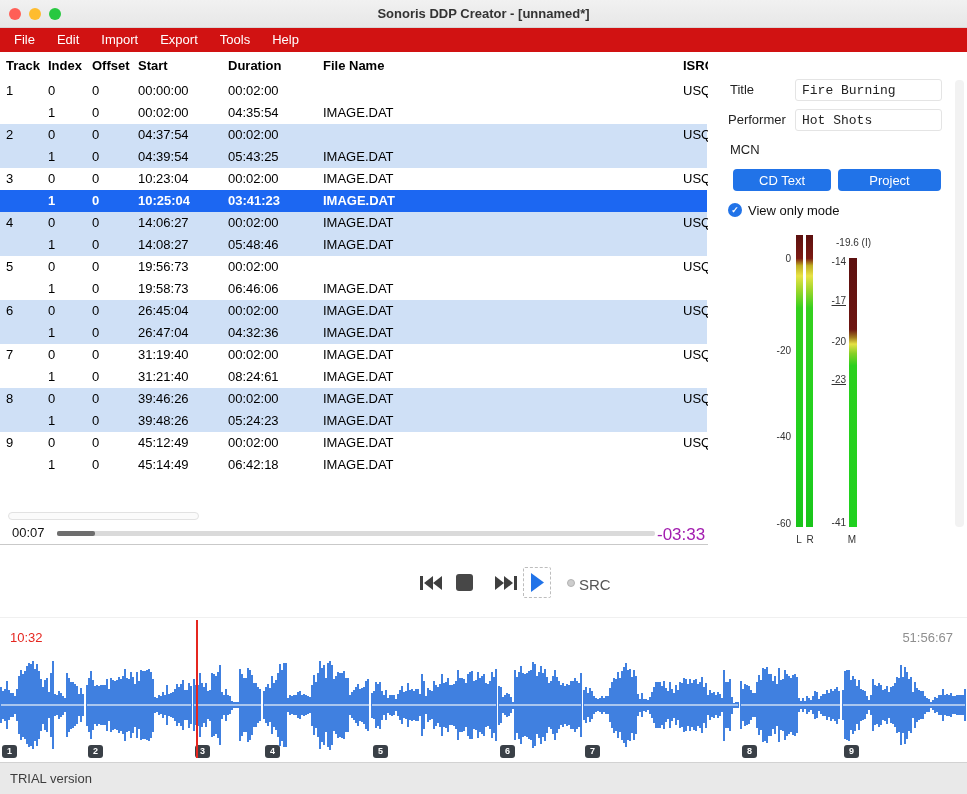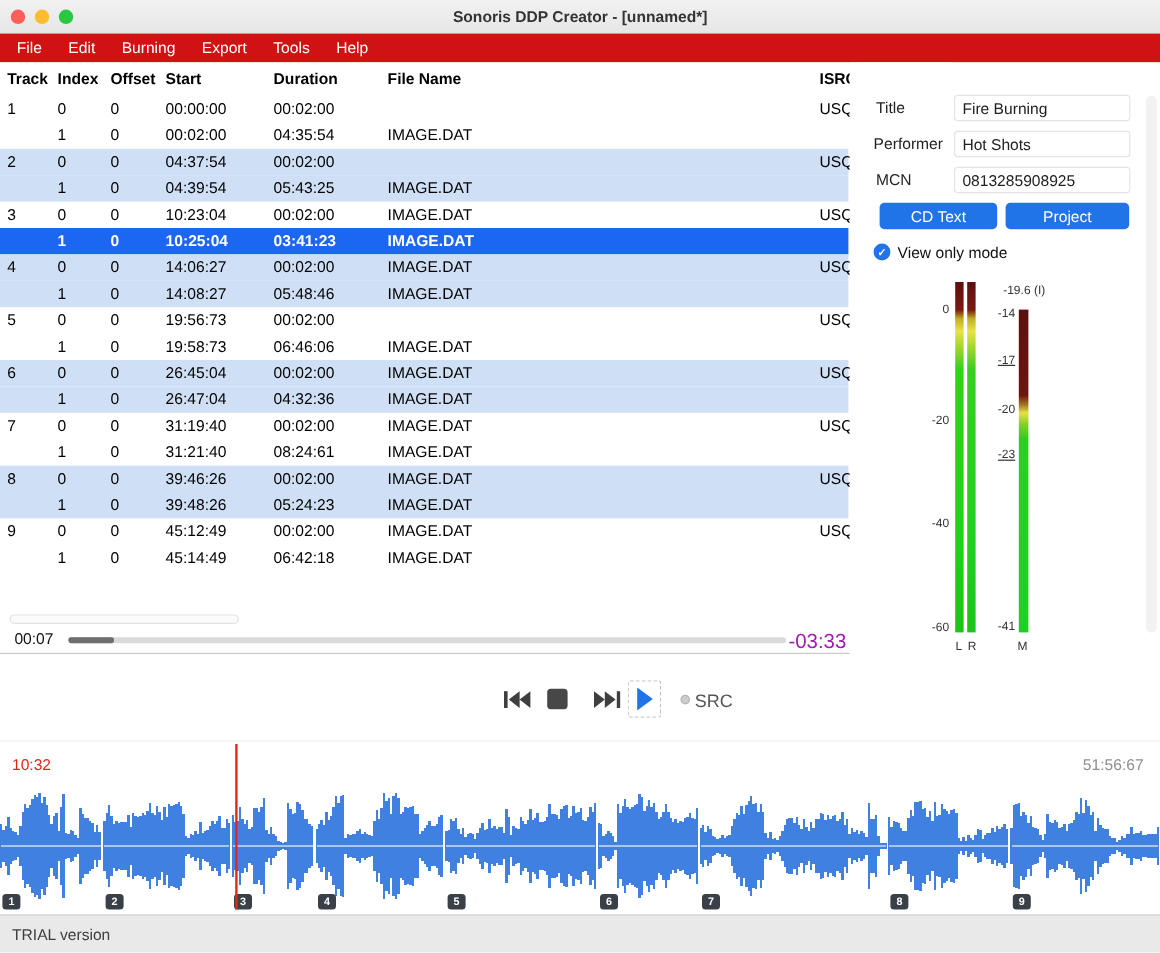--- a/index.html
+++ b/index.html
@@ -32,21 +32,21 @@
   .trow.sel .cell{color:#fff;font-weight:700}
   .hthumb{position:absolute;left:8px;top:460px;width:191px;height:8px;background:#fbfbfb;border:1px solid #e2e2e2;border-radius:4px}
   .elapsed{position:absolute;left:12px;top:473px;font-size:13px;color:#111}
   .remaining{position:absolute;left:657px;top:473px;font-size:17px;color:#a21caf}
   .seek{position:absolute;left:57px;top:479px;width:598px;height:5px;background:#dadada;border-radius:2px}
   .seek-fill{position:absolute;left:0;top:0;width:38px;height:5px;background:#6e6e6e;border-radius:2px}
 
   
   .right-panel{position:absolute;left:708px;top:52px;width:259px;height:493px;background:#fff;font-size:13px}
   .plabel{position:absolute;color:#222;font-size:13px;line-height:14px}
-  .field{position:absolute;left:87px;width:147px;height:22px;border:1px solid #e4e4e4;border-radius:3px;font-family:Liberation Sans, sans-serif;font-size:13px;color:#222;padding:0 6px;background:#fff;outline:none}
+  .field{position:absolute;left:87px;width:147px;height:22px;border:1px solid #e4e4e4;border-radius:3px;font-family:Liberation Mono, monospace;font-size:13px;color:#222;padding:0 6px;background:#fff;outline:none}
   .btn{position:absolute;top:117px;height:22px;background:var(--accent_blue,#2173e8);color:#fff;border:none;border-radius:4px;font-size:13px;font-family:"Liberation Sans",sans-serif;cursor:default}
   .btn.cdtext{left:25px;width:98px}
   .btn.project{left:130px;width:103px}
   .viewonly-icon{position:absolute;left:20px;top:151px;width:14px;height:14px;border-radius:50%;background:var(--accent_blue,#2173e8);color:#fff;font-size:9px;line-height:14px;text-align:center;font-weight:700}
   .viewonly-label{position:absolute;left:40px;top:151px;font-size:13px;color:#111}
   .bar{position:absolute;width:7px}
   .lbar{left:88px;top:183px;height:292px}
   .rbar{left:98px;top:183px;height:292px}
   .lbar,.rbar{background:linear-gradient(180deg,#5c100f 0%,#7c1a12 8%,#bfae22 10.5%,#e8e345 14%,#9cd62a 19%,#35d01e 25%,#1fd11f 75%,#1ac41a 100%)}
   .mbar{position:absolute;left:141px;top:206px;width:8px;height:269px;background:linear-gradient(180deg,#5c100f 0%,#6d1511 26.5%,#a0791e 29.5%,#e6e145 32%,#86d027 35.5%,#2bd01d 40%,#1fd11f 100%)}
@@ -87,21 +87,21 @@
       <span class="light red"></span>
       <span class="light yellow"></span>
       <span class="light green"></span>
     </div>
     <div class="wtitle">Sonoris DDP Creator - [unnamed*]</div>
   </div>
 
   <nav class="menubar" id="menubar">
       <span class="menu-item">File</span>
       <span class="menu-item">Edit</span>
-      <span class="menu-item">Burning</span>
+      <span class="menu-item">Import</span>
       <span class="menu-item">Export</span>
       <span class="menu-item">Tools</span>
       <span class="menu-item">Help</span>
     </nav>
 
   <div class="table-area">
     <div class="thead" id="thead">
         <span class="cell col-track">Track</span>
         <span class="cell col-index">Index</span>
         <span class="cell col-offset">Offset</span>
@@ -281,21 +281,20 @@
     </div>
     <span class="remaining">-03:33</span>
   </div>
 
   <div class="right-panel" id="right-panel">
     <span class="plabel" style="left:22px;top:31px">Title</span>
     <input class="field" style="top: 27px;" readonly="" value="Fire Burning">
     <span class="plabel" style="left:20px;top:61px">Performer</span>
     <input class="field" style="top: 57px;" readonly="" value="Hot Shots">
     <span class="plabel" style="left:22px;top:91px">MCN</span>
-    <input class="field" style="top: 87px;" readonly="" value="0813285908925">
     <button class="btn cdtext">CD Text</button>
     <button class="btn project">Project</button>
     <span class="viewonly-icon">✓</span>
     <span class="viewonly-label">View only mode</span>
     <span class="lufs">-19.6 (I)</span>
     <div class="bar lbar"></div>
     <div class="bar rbar"></div>
     <div class="mbar"></div>
     <div class="vscroll"></div>
   <span class="scale-lab" style="left: 53px; top: 201px;">0</span>

